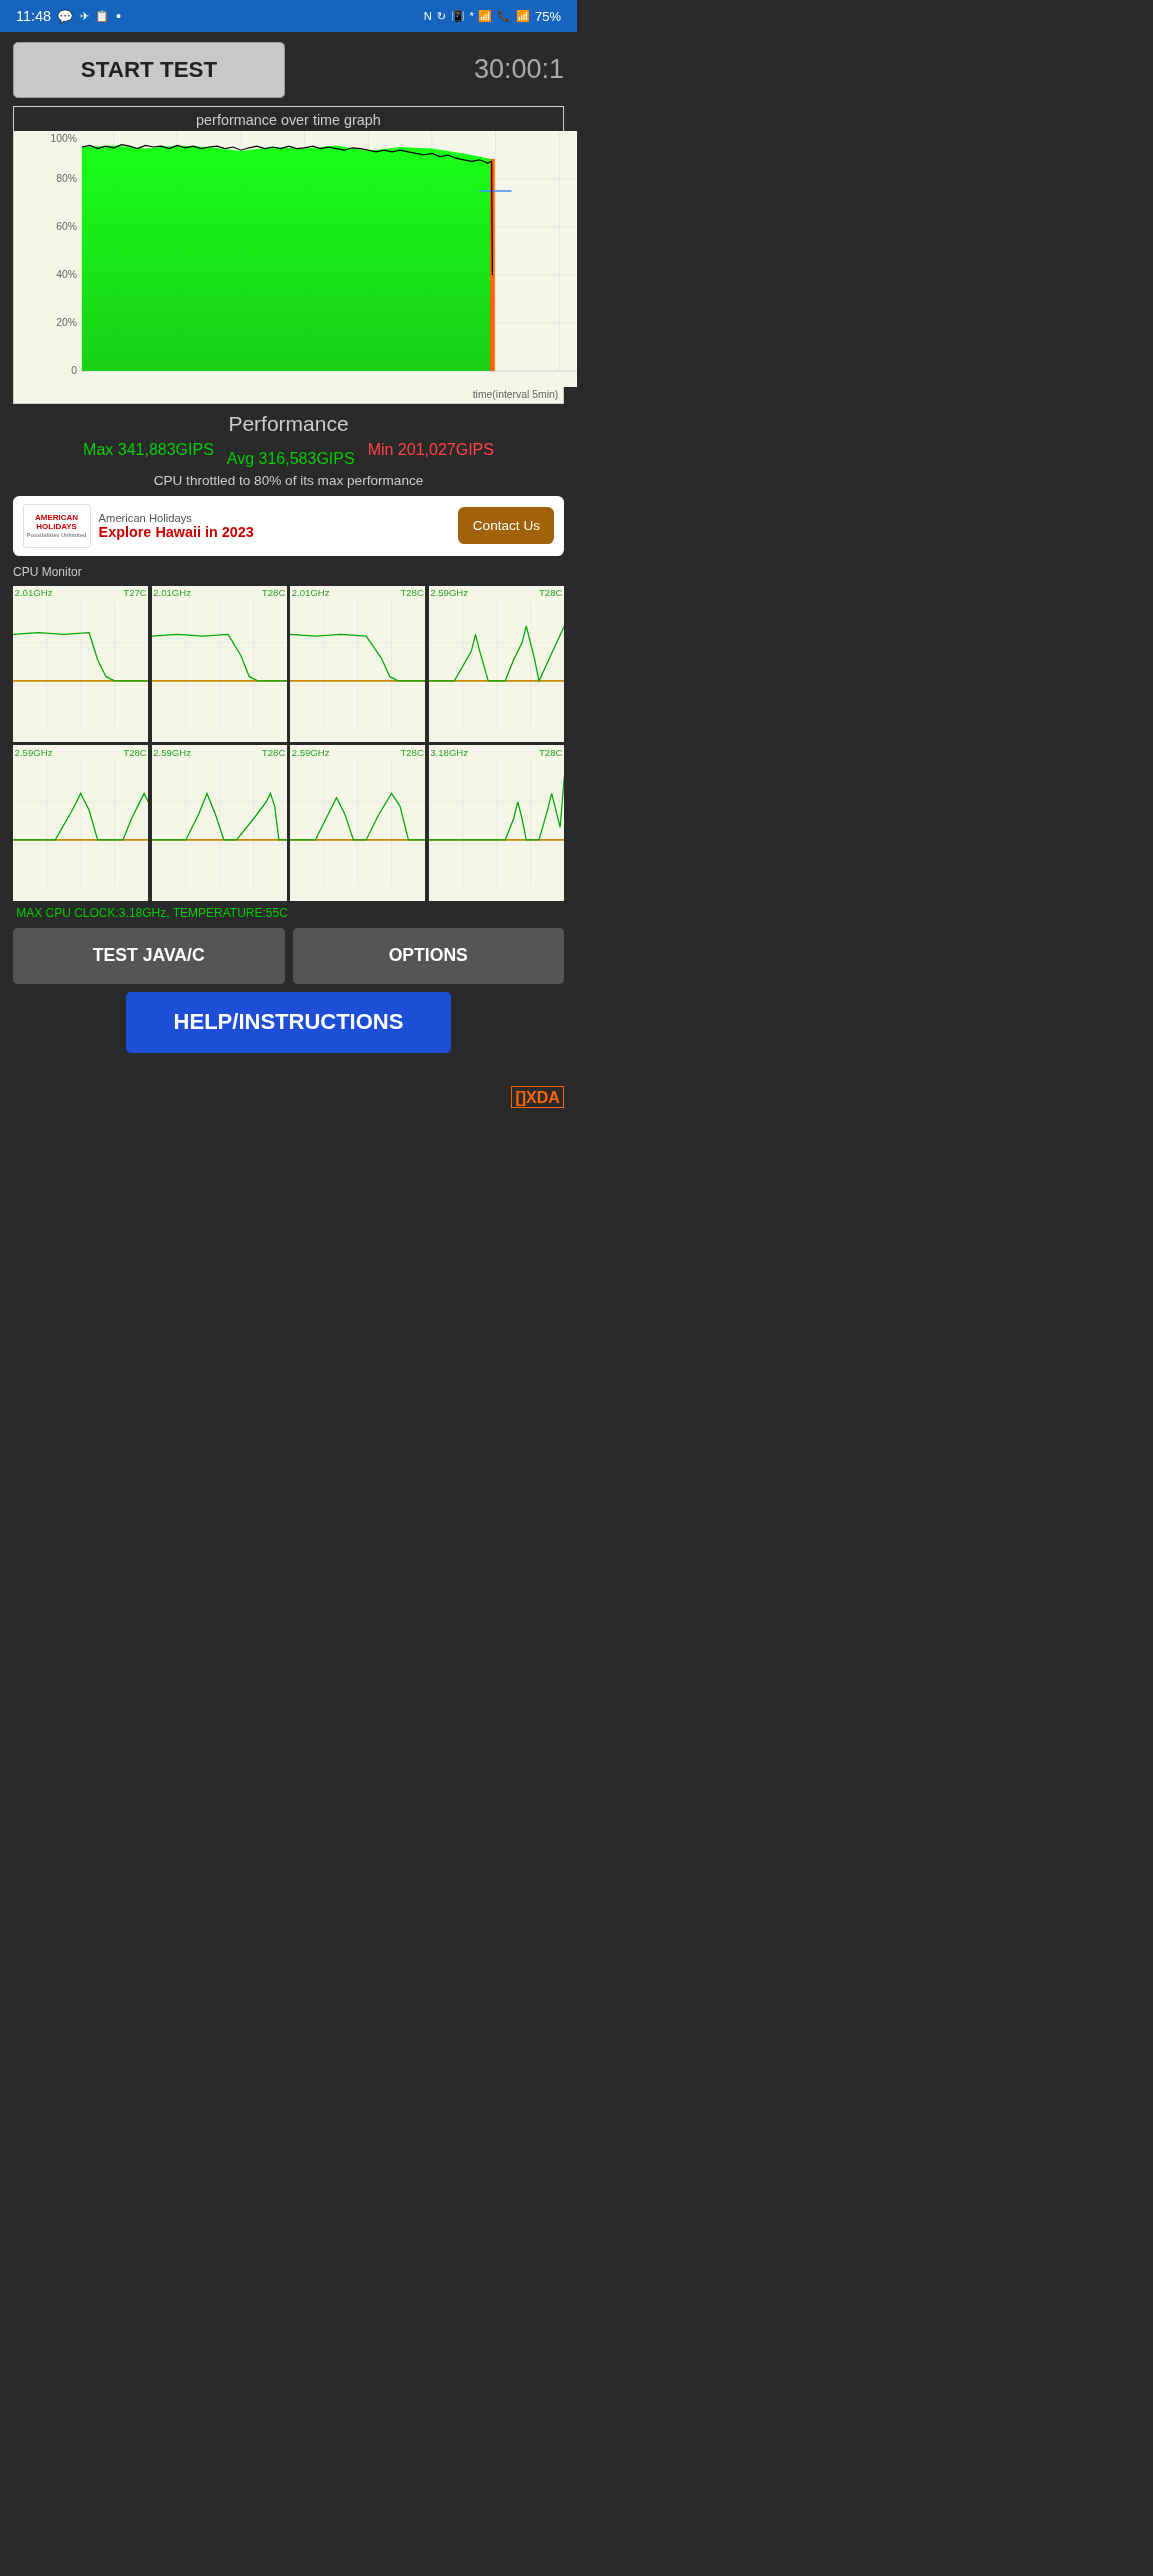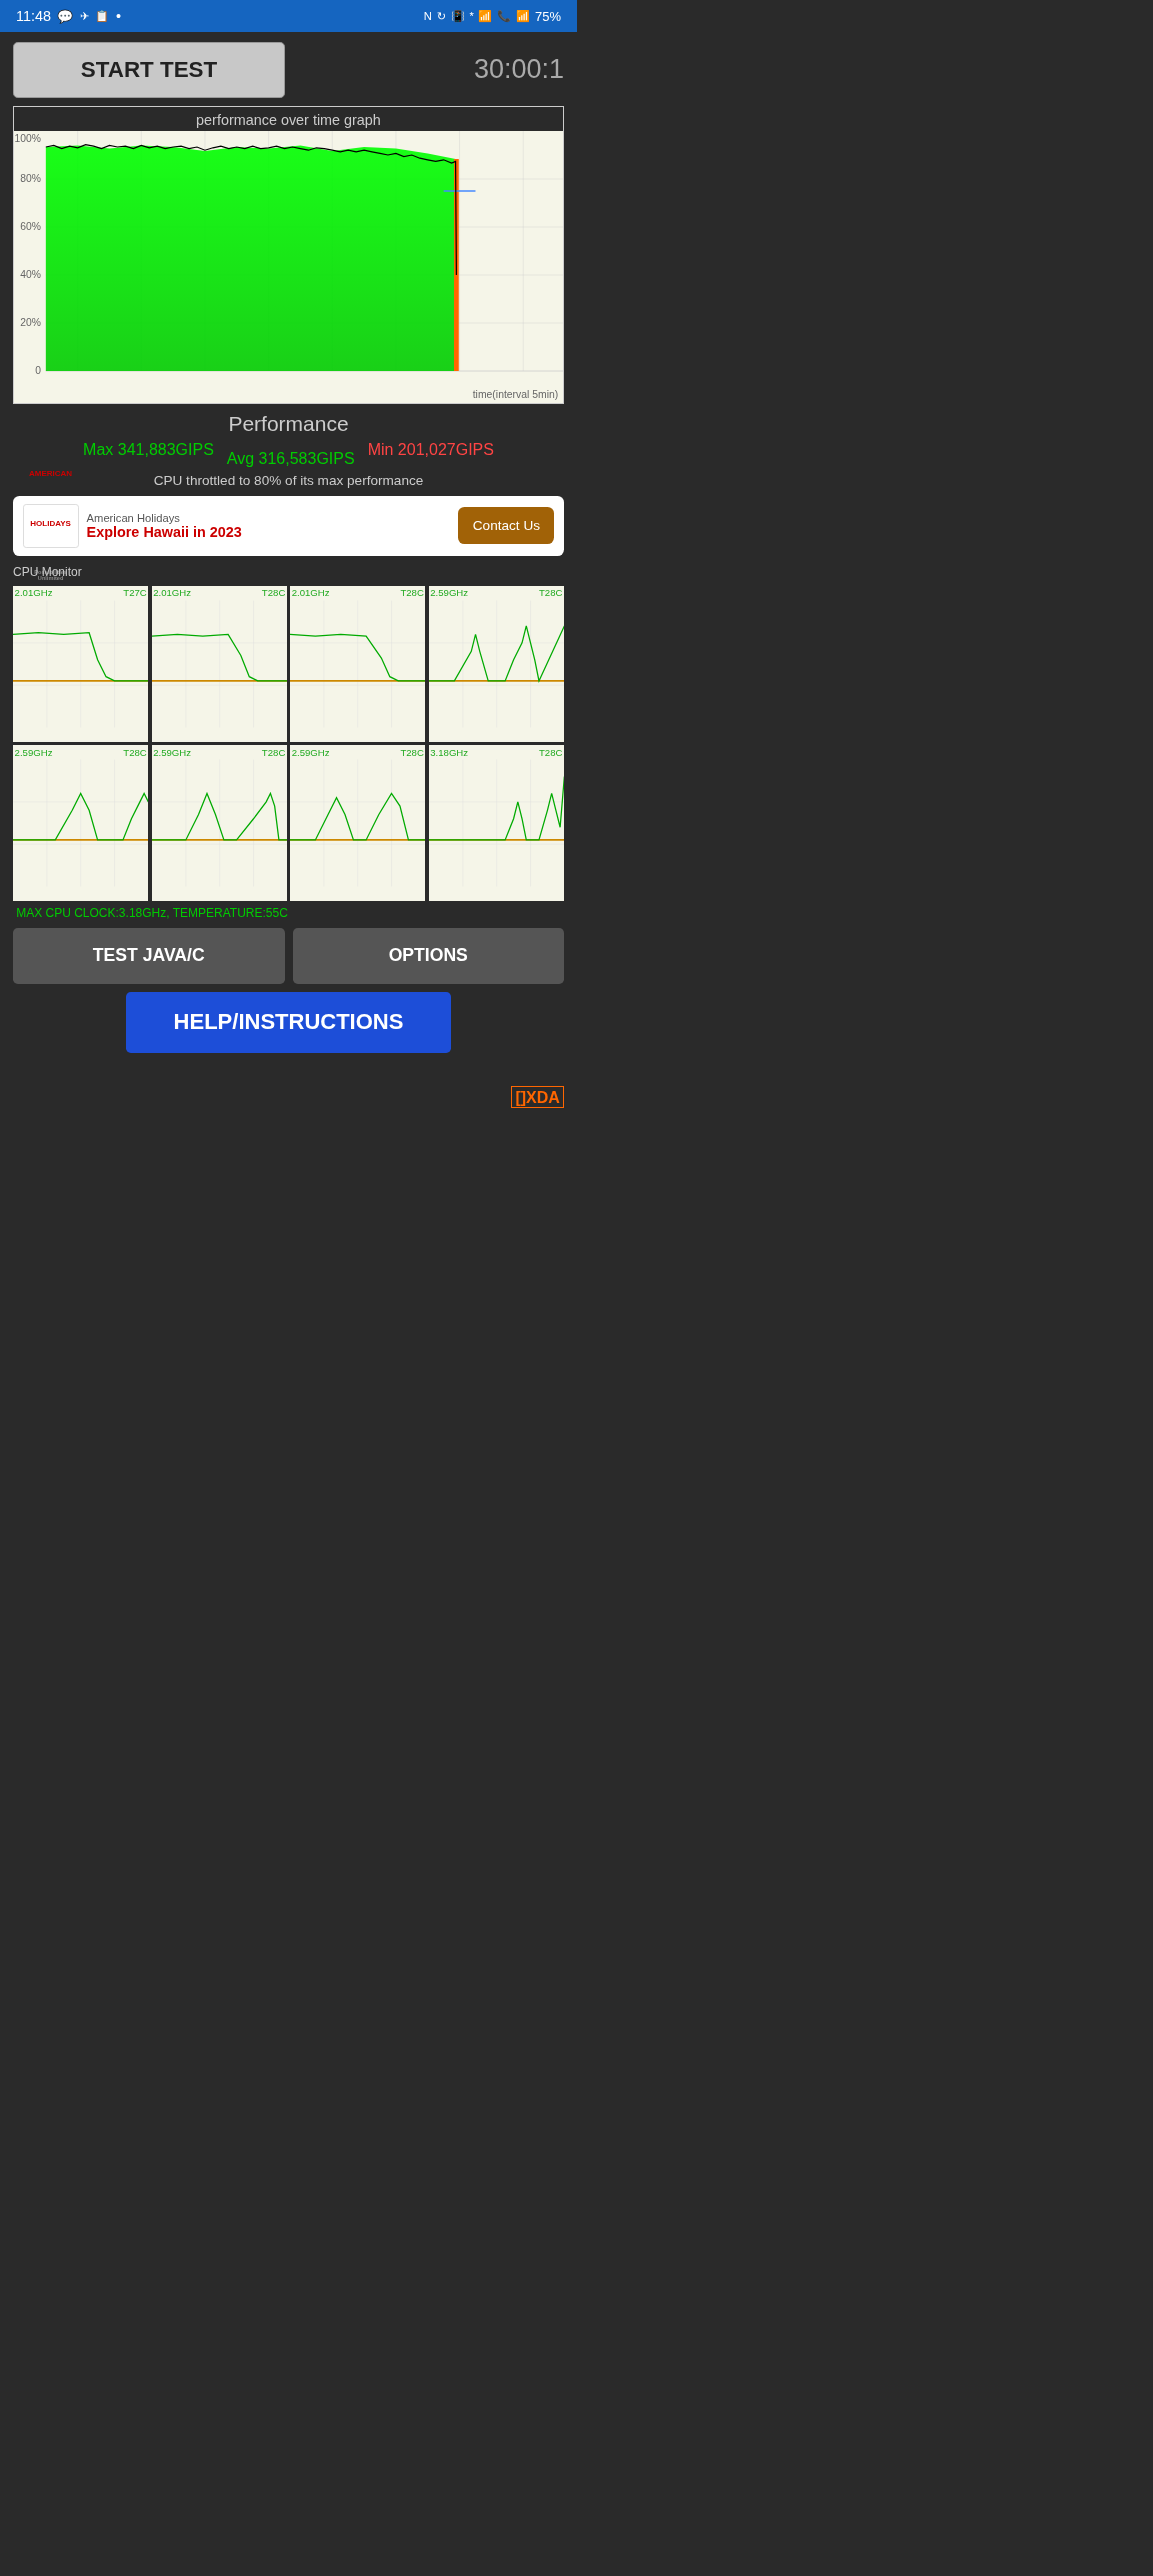--- a/index.html
+++ b/index.html
@@ -69,20 +69,21 @@
       font-size: 14.4px;
       color: #555;
       padding: 4.8px 0 3.2px;
       background: #2a2a2a;
       color: #ccc;
     }
     .graph-area {
       position: relative;
       width: 100%;
       height: 256px;
+      margin-left: 36px;
     }
     .graph-bg {
       position: absolute;
       top: 0; left: 0;
       width: 100%; height: 100%;
     }
     .time-label {
       text-align: right;
       font-size: 10.4px;
       color: #666;
@@ -119,35 +120,34 @@
     .ad-banner {
       background: white;
       border-radius: 6.4px;
       display: flex;
       align-items: center;
       padding: 8px 9.6px;
       margin-bottom: 9.6px;
       gap: 8px;
     }
     .ad-logo {
-      width: 56px;
+      width: 68px;
       height: 44px;
       flex-shrink: 0;
       display: flex;
       flex-direction: column;
       align-items: center;
       justify-content: center;
       border: 0.8px solid #ddd;
       border-radius: 3.2px;
       font-size: 7.2px;
       color: #c00;
       font-weight: bold;
       text-align: center;
       line-height: 1.2;
-      gap: 40px;
     }
     .ad-text-area {
       flex: 1;
     }
     .ad-company { font-size: 11.2px; color: #555; }
     .ad-headline { font-size: 14.4px; font-weight: bold; color: #c00; }
     .contact-btn {
       background: #a16207;
       color: white;
       border: none;

